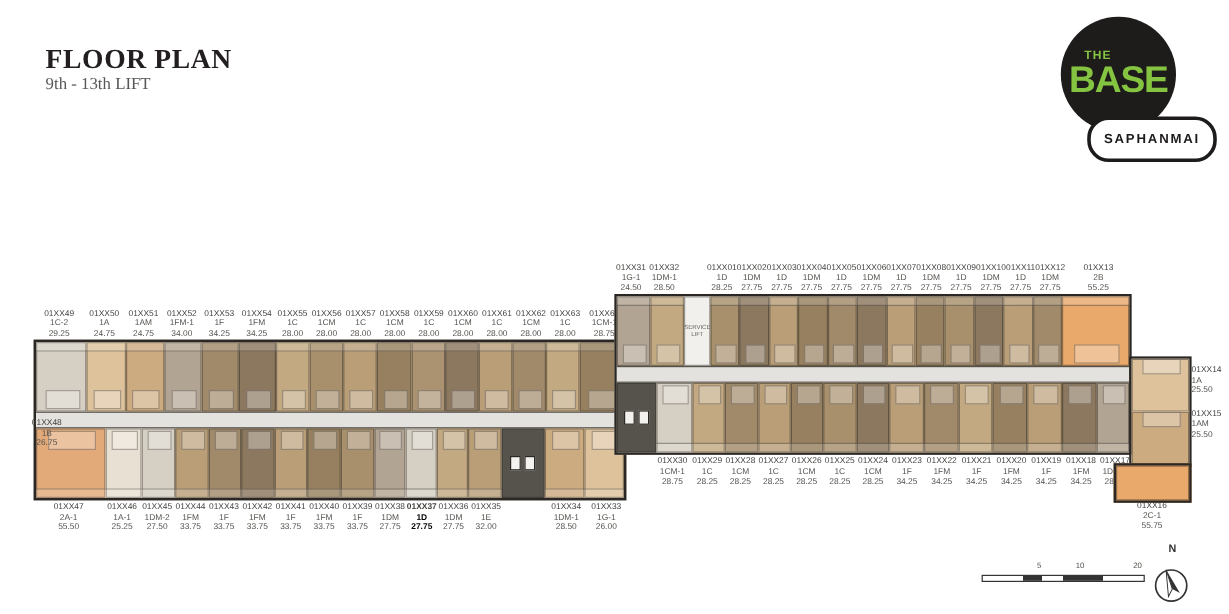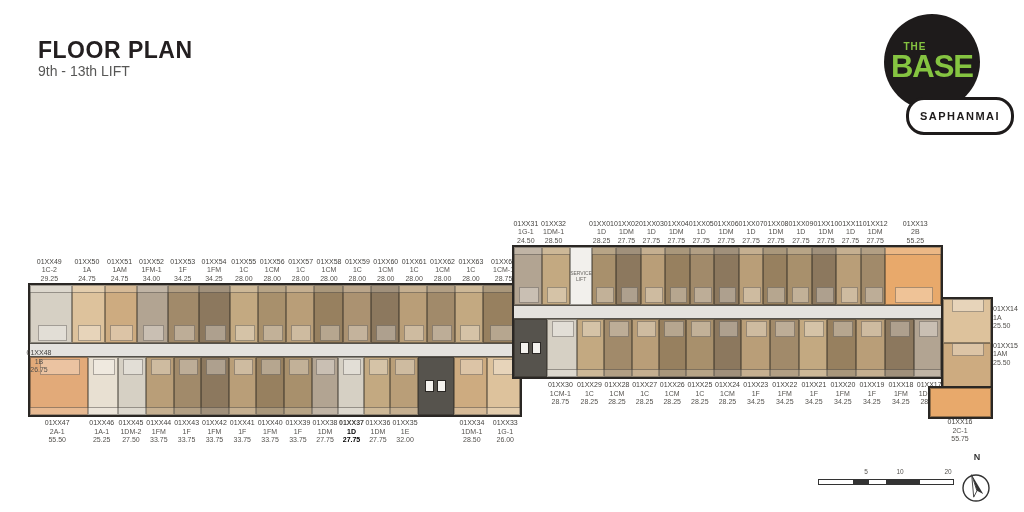--- a/index.html
+++ b/index.html
@@ -1,20 +1,20 @@
 <!DOCTYPE html>
 <html><head>
 <meta charset="utf-8">
 <style>
   html,body{margin:0;padding:0;background:#fff;}
   #canvas{position:relative;width:1024px;height:512px;background:#ffffff;overflow:hidden;
           font-family:"Liberation Sans", sans-serif;}
 
   
-  #header{position:absolute;left:38px;top:38px;}
+  #header{position:absolute;left:38px;top:38px;font-family:Liberation Serif, serif;}
   #header .title{font-size:23px;font-weight:bold;color:#231f20;letter-spacing:.5px;line-height:24px;}
   #header .subtitle{font-size:14px;color:#575756;line-height:18px;}
 
   
   #logo-circle{position:absolute;left:884px;top:14px;width:96px;height:96px;border-radius:50%;
                background:#1e1b1b;display:flex;flex-direction:column;align-items:center;justify-content:center;z-index:1;}
   #logo-circle .the{font-size:10px;font-weight:bold;color:#85c441;letter-spacing:1px;line-height:10px;align-self:center;margin-left:-34px;}
   #logo-circle .base{font-size:31px;font-weight:bold;color:#85c441;line-height:30px;letter-spacing:-1px;}
   #logo-pill{position:absolute;left:906px;top:97px;width:102px;height:32px;background:#fff;border:3px solid #1e1b1b;
              border-radius:18px;display:flex;align-items:center;justify-content:center;z-index:2;}

